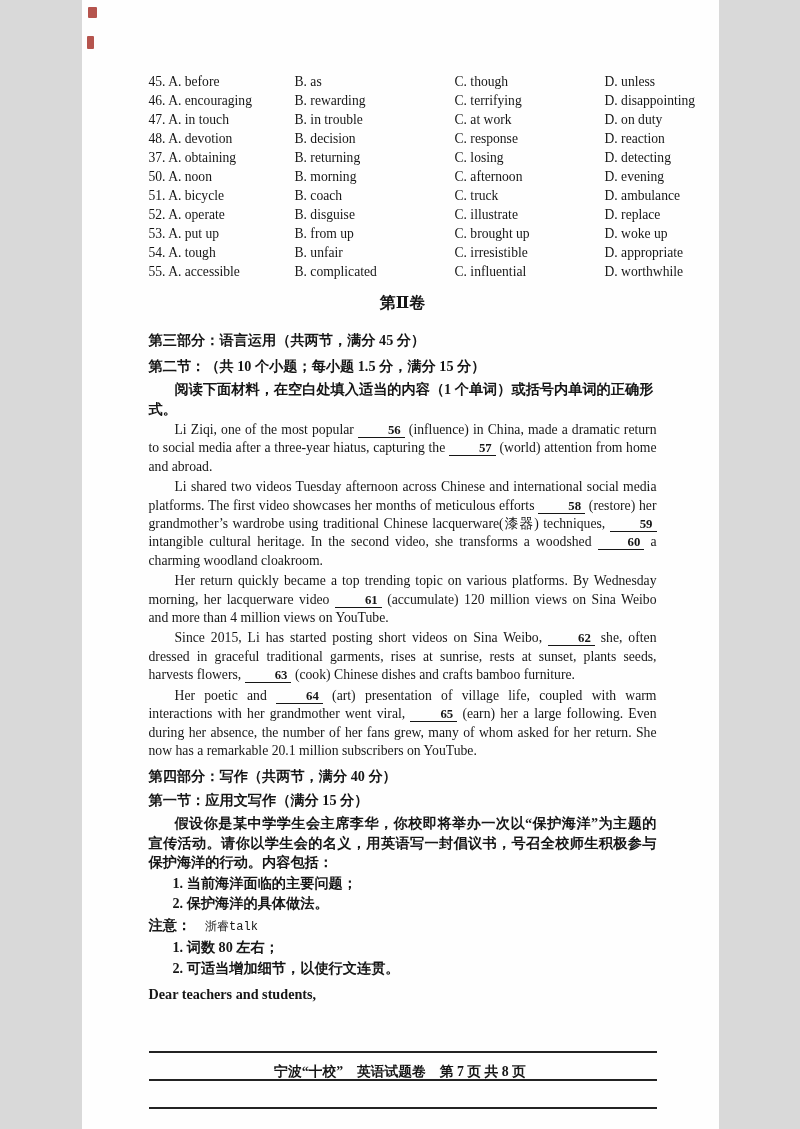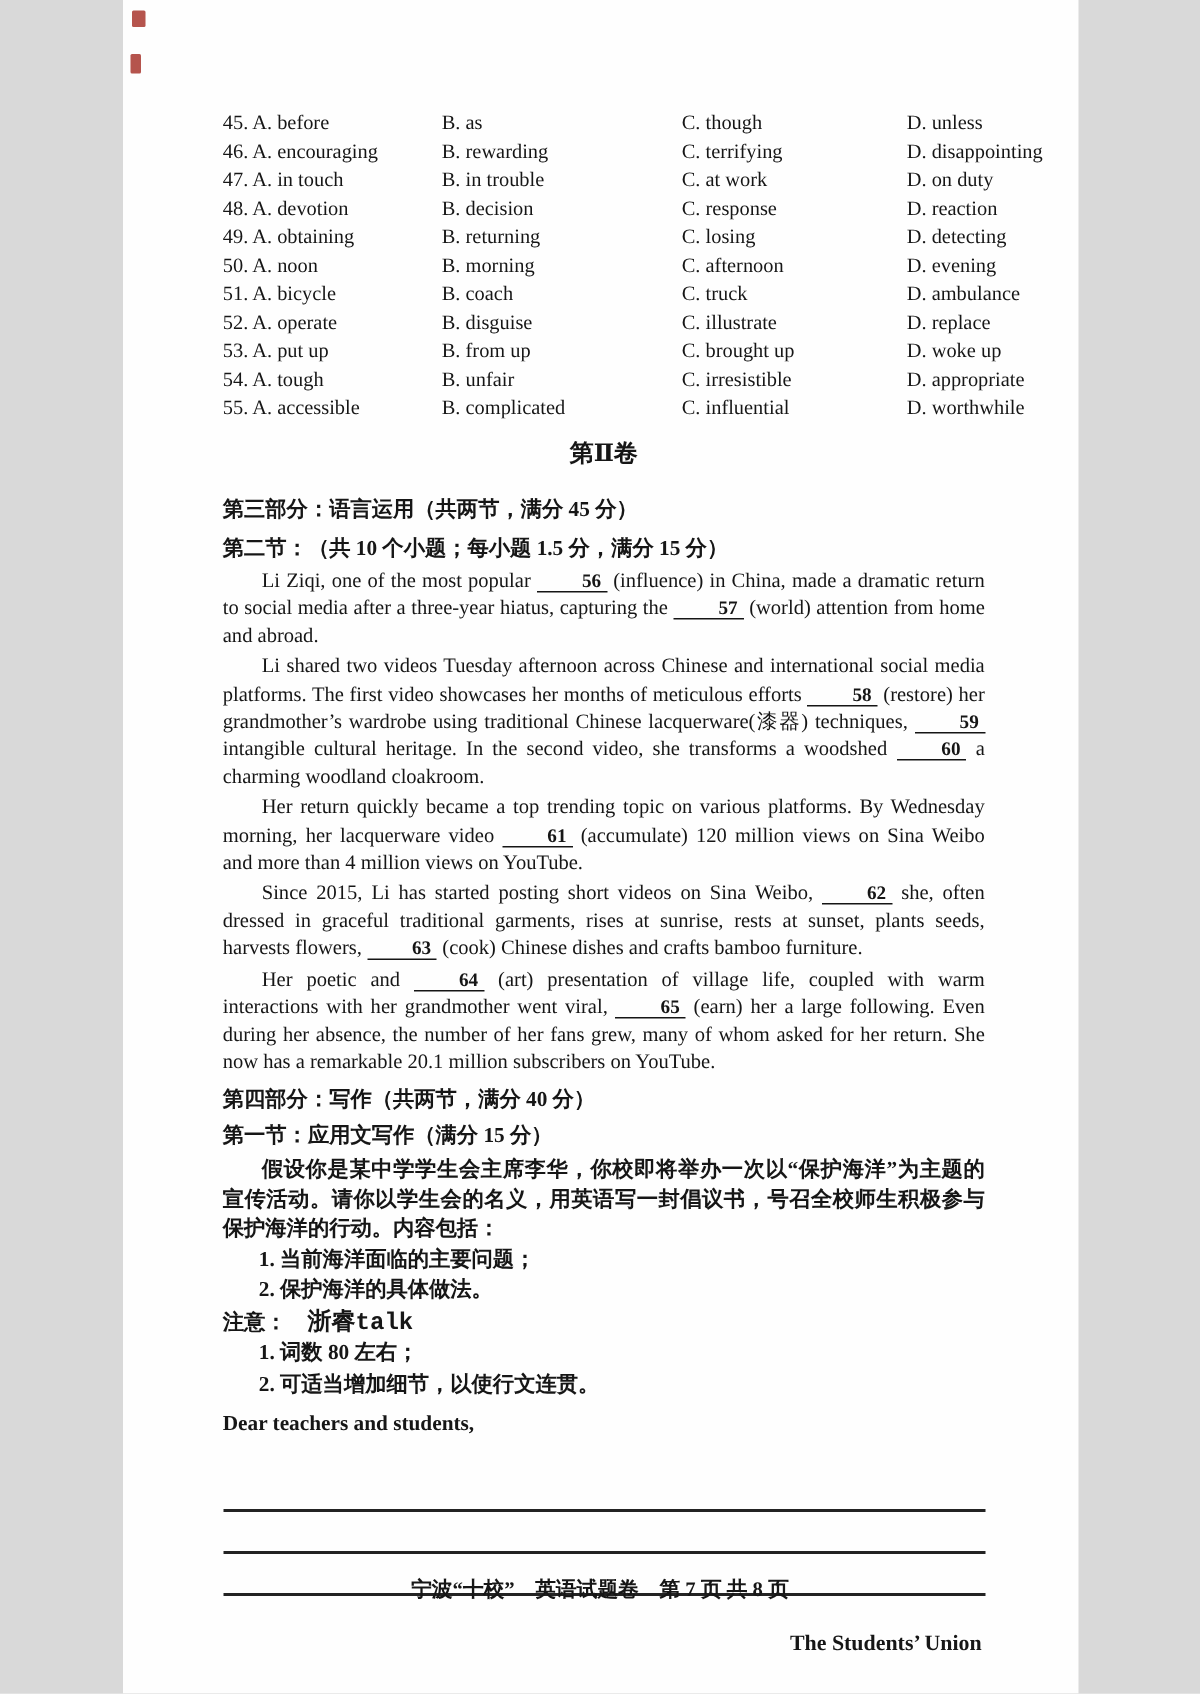--- a/index.html
+++ b/index.html
@@ -37,31 +37,31 @@
   .blank{
     display:inline-block;min-width:38px;padding:0 4px;
     border-bottom:1.5px solid #151515;
     font-size:12.8px;line-height:13px;font-weight:bold;
   }
 
   .cn-body{font-weight:bold;font-size:14.2px;line-height:19.5px;}
   .prompt{text-indent:26px;margin-top:4px;text-align:justify;}
   .item{padding-left:24px;margin-top:1px;}
   .notice-line{margin-top:2px;}
-  .watermark{font-family:"Liberation Mono","DejaVu Sans Mono",monospace;font-weight:bold;margin-left:14px;font-size:16px;}
+  .watermark{font-family:"Liberation Mono","DejaVu Sans Mono",monospace;font-weight:normal;margin-left:14px;font-size:12px;}
 
   .salutation{margin-top:7px;font-weight:bold;font-size:14.2px;line-height:19px;}
 
   .answer-lines{margin-top:21px;}
   .answer-line{height:26px;border-bottom:2px solid #232323;}
 
   .signature{margin-top:24px;text-align:right;font-weight:bold;font-size:14.6px;padding-right:2px;}
 
   .footer{
-    position:absolute;left:0;right:0;bottom:60px;
+    position:absolute;left:0;right:0;bottom:48px;
     text-align:center;font-weight:bold;font-size:13.8px;
   }
 </style>
 </head>
 <body>
 
 <div class="page">
 
   <div class="scan-mark mark1"></div>
   <div class="scan-mark mark2"></div>
@@ -85,21 +85,21 @@
         <span class="opt-cell">C. at work</span>
         <span class="opt-cell">D. on duty</span>
       </div>
       <div class="opt-row">
         <span class="opt-cell">48. A. devotion</span>
         <span class="opt-cell">B. decision</span>
         <span class="opt-cell">C. response</span>
         <span class="opt-cell">D. reaction</span>
       </div>
       <div class="opt-row">
-        <span class="opt-cell">49. A. obtaining</span>
+        <span class="opt-cell">37. A. obtaining</span>
         <span class="opt-cell">B. returning</span>
         <span class="opt-cell">C. losing</span>
         <span class="opt-cell">D. detecting</span>
       </div>
       <div class="opt-row">
         <span class="opt-cell">50. A. noon</span>
         <span class="opt-cell">B. morning</span>
         <span class="opt-cell">C. afternoon</span>
         <span class="opt-cell">D. evening</span>
       </div>
@@ -132,20 +132,21 @@
         <span class="opt-cell">B. complicated</span>
         <span class="opt-cell">C. influential</span>
         <span class="opt-cell">D. worthwhile</span>
       </div>
     </div>
 
   <div class="vol-title">第Ⅱ卷</div>
 
   <div class="cn-heading mt16">第三部分：语言运用（共两节，满分 45 分）</div>
   <div class="cn-heading mt6">第二节：（共 10 个小题；每小题 1.5 分，满分 15 分）</div>
+  <div class="cn-heading cn-indent">阅读下面材料，在空白处填入适当的内容（1 个单词）或括号内单词的正确形式。</div>
 
   <div id="passage">
       <p class="para">Li Ziqi, one of the most popular <span class="blank">56</span> (influence) in China, made a dramatic return to social media after a three-year hiatus, capturing the <span class="blank">57</span> (world) attention from home and abroad.</p>
       <p class="para">Li shared two videos Tuesday afternoon across Chinese and international social media platforms. The first video showcases her months of meticulous efforts <span class="blank">58</span> (restore) her grandmother’s wardrobe using traditional Chinese lacquerware(漆器) techniques, <span class="blank">59</span> intangible cultural heritage. In the second video, she transforms a woodshed <span class="blank">60</span> a charming woodland cloakroom.</p>
       <p class="para">Her return quickly became a top trending topic on various platforms. By Wednesday morning, her lacquerware video <span class="blank">61</span> (accumulate) 120 million views on Sina Weibo and more than 4 million views on YouTube.</p>
       <p class="para">Since 2015, Li has started posting short videos on Sina Weibo, <span class="blank">62</span> she, often dressed in graceful traditional garments, rises at sunrise, rests at sunset, plants seeds, harvests flowers, <span class="blank">63</span> (cook) Chinese dishes and crafts bamboo furniture.</p>
       <p class="para">Her poetic and <span class="blank">64</span> (art) presentation of village life, coupled with warm interactions with her grandmother went viral, <span class="blank">65</span> (earn) her a large following. Even during her absence, the number of her fans grew, many of whom asked for her return. She now has a remarkable 20.1 million subscribers on YouTube.</p>
     </div>
 
   <div class="cn-heading mt6">第四部分：写作（共两节，满分 40 分）</div>

